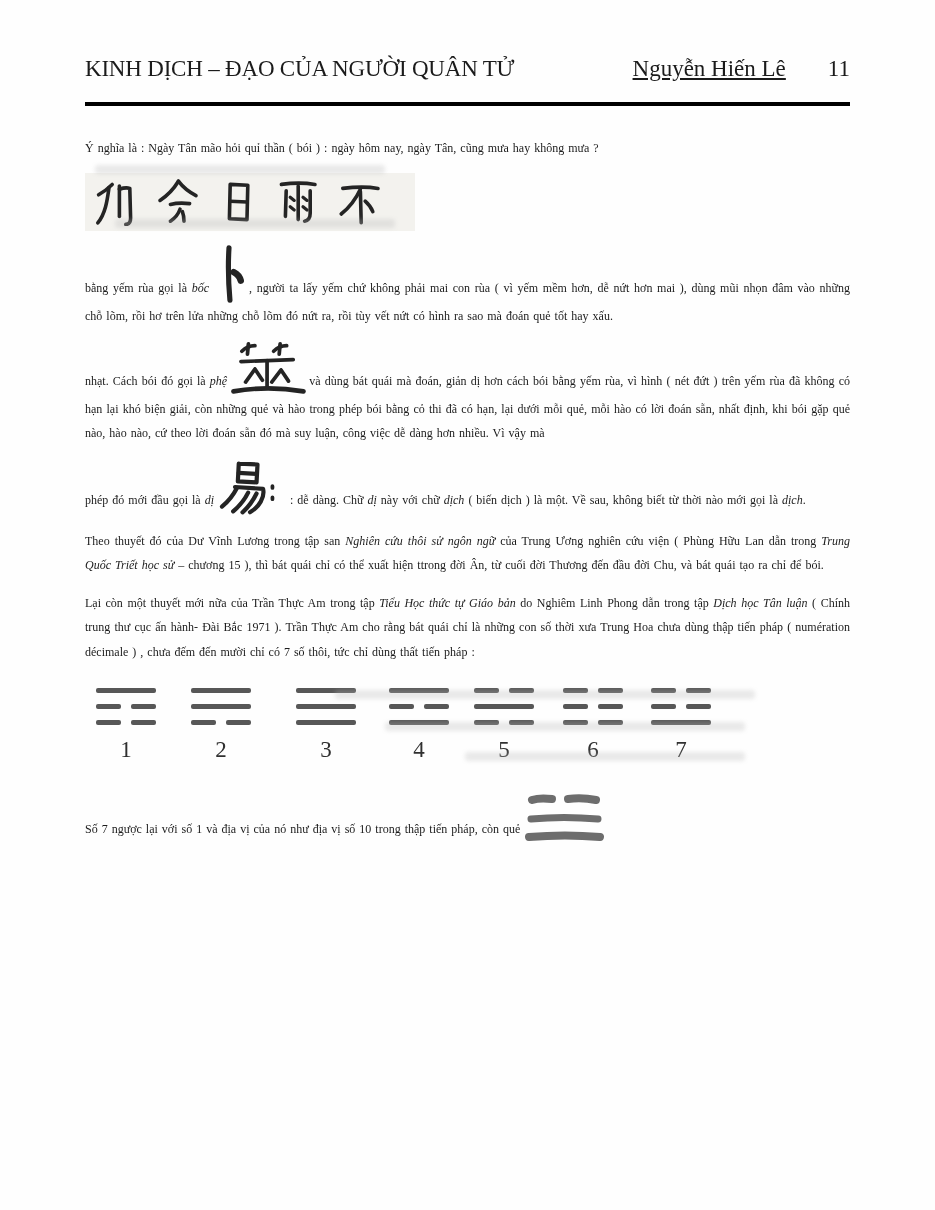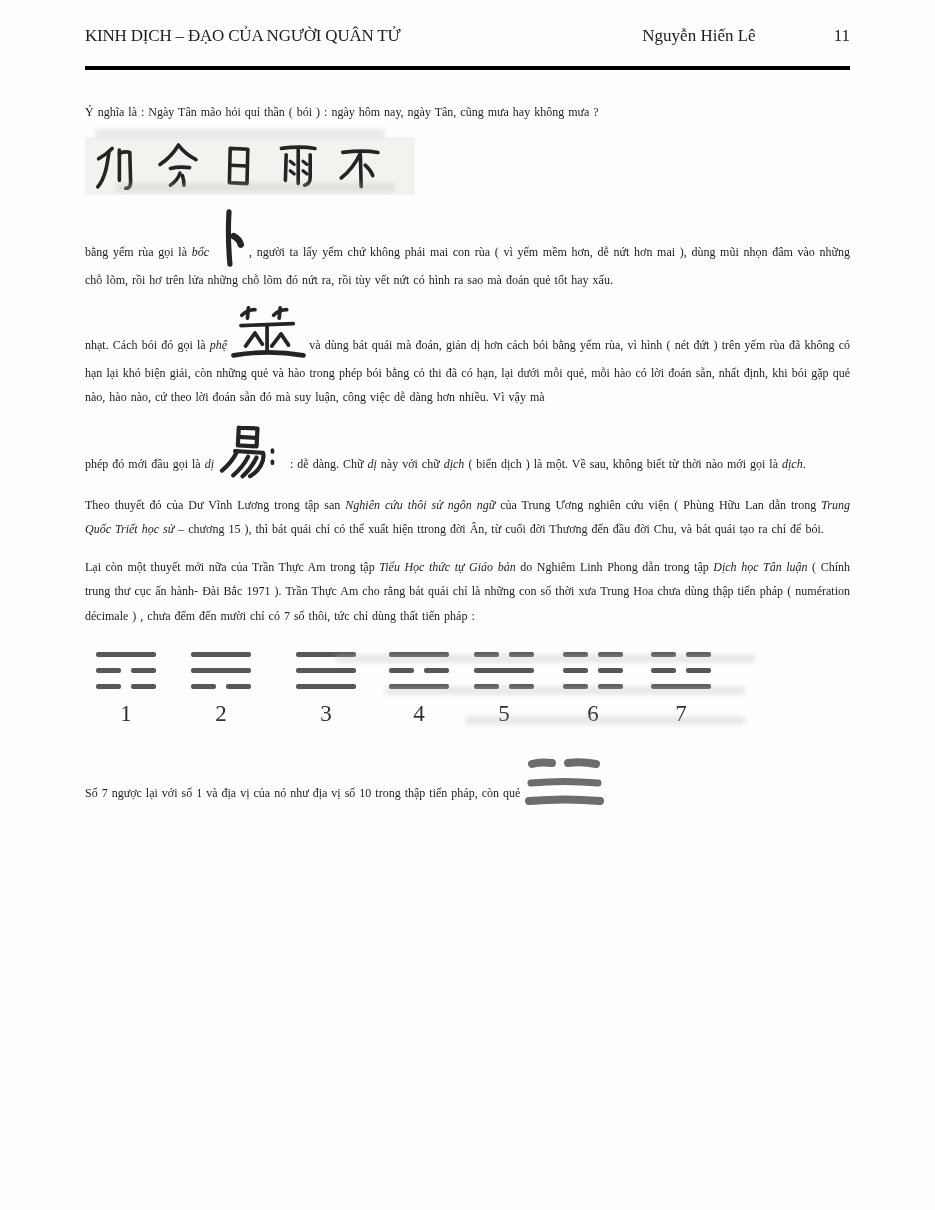--- a/index.html
+++ b/index.html
@@ -3,23 +3,23 @@
 <meta charset="utf-8">
 <style>
   html,body{margin:0;padding:0;}
   body{
     width:935px;height:1210px;background:#fefefe;overflow:hidden;
     font-family:"Liberation Serif","DejaVu Serif",serif;color:#1b1b1b;
     position:relative;
   }
   .page{padding:0 85px;position:relative;}
   
-  .hdr{display:flex;align-items:center;padding-top:26px;font-size:17px;white-space:nowrap;}
+  .hdr{display:flex;align-items:center;padding-top:56px;font-size:23px;white-space:nowrap;}
   .hdr .title{flex:1;letter-spacing:-0.2px;}
-  .hdr .author{margin-right:78px;}
+  .hdr .author{margin-right:42px;text-decoration:underline;}
   .rule{height:4px;background:#000;margin-top:20px;}
   
   main{display:block;margin-top:30px;}
   p.para{
     font-size:12px;line-height:24.6px;margin:12.5px 0;text-align:justify;
     word-spacing:1px;
   }
   p.para em{font-style:italic;}
   p.stretch-last{text-align-last:justify;}
   

